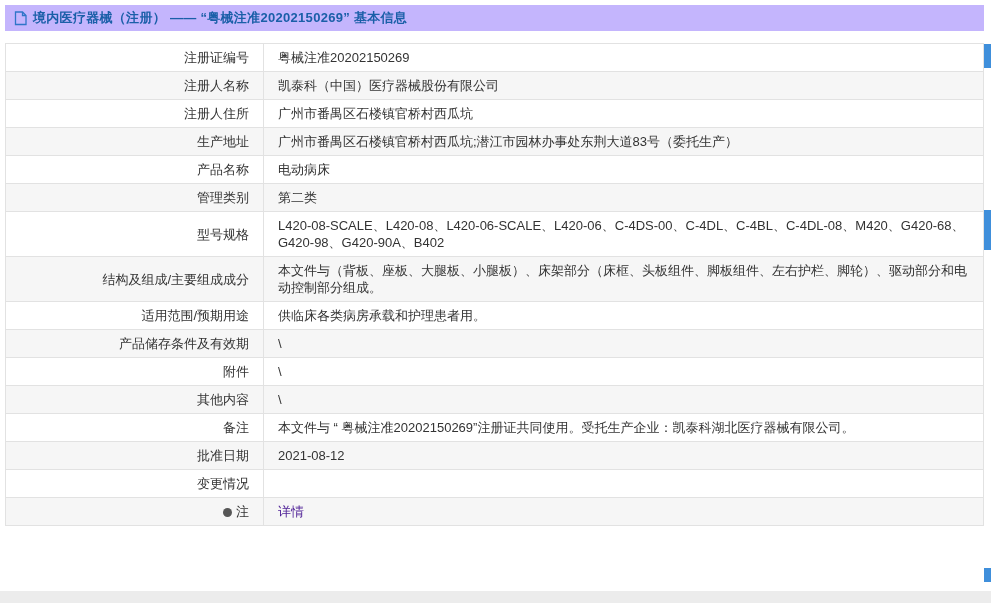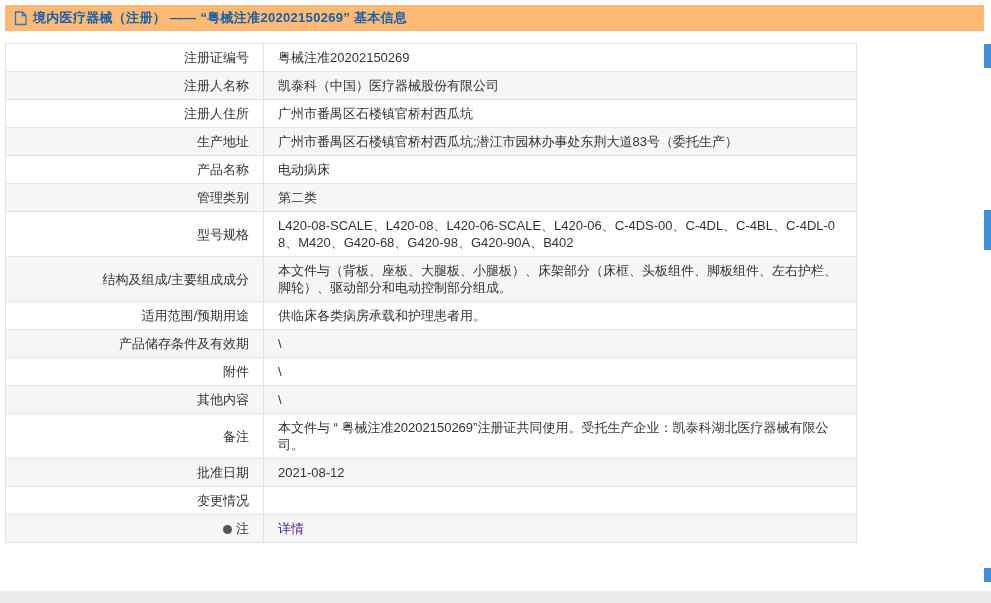--- a/index.html
+++ b/index.html
@@ -9,38 +9,38 @@
     height: 603px;
     position: relative;
     overflow: hidden;
     background: #ffffff;
     font-family: "Liberation Sans", "DejaVu Sans", sans-serif;
     font-size: 13px;
     color: #333333;
   }
   .header-bar {
     margin: 5px 7px 0 5px;
-    background: #fdba74;
+    background: #c4b5fd;
     padding: 5px 9px;
     display: flex;
     align-items: center;
     height: 26px;
   }
   .doc-icon { display: inline-flex; margin-right: 6px; flex: 0 0 auto; }
   .page-title {
     color: #1a5fa8;
     font-weight: bold;
     font-size: 13px;
     letter-spacing: 0.3px;
     white-space: nowrap;
   }
   .info-table {
     border-collapse: collapse;
     table-layout: fixed;
-    width: 852px;
+    width: 979px;
     margin: 12px 7px 0 5px;
   }
   .info-table td {
     border: 1px solid #e2e2e2;
     padding: 5px 14px;
     line-height: 17px;
     vertical-align: middle;
     word-break: break-all;
   }
   .info-table tr { background: #ffffff; }

